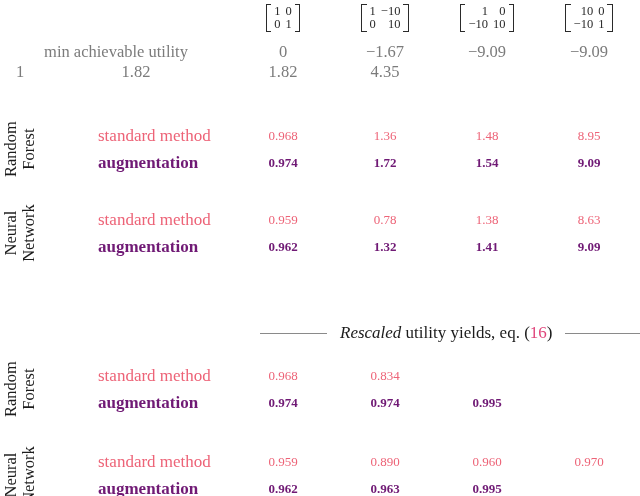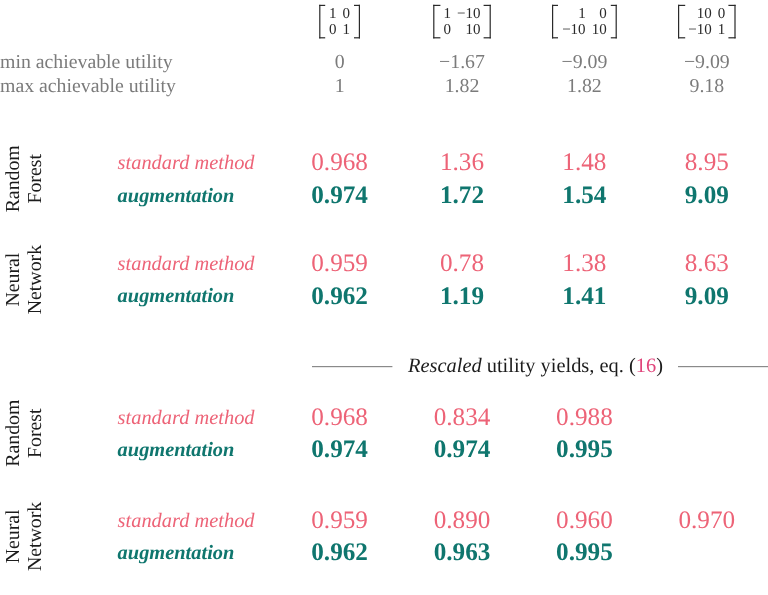--- a/index.html
+++ b/index.html
@@ -23,44 +23,44 @@
     display: grid; grid-template-columns: auto auto;
     column-gap: 5px; padding: 1px 3px;
     font-size: 12.5px; line-height: 13px;
     justify-items: end; color: #2a2a2a;
   }
   .brk-l, .brk-r { width: 4.5px; }
   .brk-l { border-left: 1.4px solid #2a2a2a; border-top: 1.4px solid #2a2a2a; border-bottom: 1.4px solid #2a2a2a; }
   .brk-r { border-right: 1.4px solid #2a2a2a; border-top: 1.4px solid #2a2a2a; border-bottom: 1.4px solid #2a2a2a; }
   .hlabel {
     grid-column: 1 / 3; align-self: center;
-    text-align: left; padding-right: 0px;
+    text-align: center; padding-right: 0px;
     font-size: 16.5px; color: #7b7b7b;
   }
-  .val { text-align: center; align-self: center; font-size: 21px; }
+  .val { text-align: center; align-self: center; font-size: 13px; }
   .gray { color: #7b7b7b; font-size: 16.5px; }
   
   .block { grid-template-rows: 27px 27px; }
   .rf1 { margin-top: 40px; }
   .nn1 { margin-top: 30px; }
   .rf2 { margin-top: 18px; }
   .nn2 { margin-top: 32px; }
   .rot-cell { grid-row: 1 / 3; grid-column: 1; position: relative; }
   .rot {
     position: absolute; left: 50%; top: 50%;
     transform: translate(-50%, -50%) rotate(-90deg);
     white-space: nowrap; text-align: center;
     font-size: 16.5px; line-height: 18px; color: #1c1c1c;
   }
-  .row-label { grid-column: 2; align-self: center; padding-left: 58px; font-size: 17px; font-style: italic; }
+  .row-label { grid-column: 2; align-self: center; padding-left: 58px; font-size: 17px; }
   .std { color: #ED6377; font-weight: 400; }
-  .aug { color: #0f766e; font-weight: 700; }
+  .aug { color: #701a75; font-weight: 700; }
   
   .divider {
-    margin-top: 34px; height: 22px;
+    margin-top: 62px; height: 22px;
     display: flex; align-items: center;
     padding-left: 260px;
     font-size: 17px;
   }
   .rule { border-top: 1.1px solid #8a8a8a; height: 0; }
   .rule-left { width: 67px; margin-right: 13px; }
   .rule-right { flex: 1; margin-left: 13px; }
   .div-text { white-space: nowrap; color: #1c1c1c; }
   .div-text i { font-style: italic; }
   .eqlink { color: #E0457B; text-decoration: none; cursor: pointer; }
@@ -121,25 +121,24 @@
           <span class="brk-r"></span>
         </span>
     </div>
 
     <div class="hlabel">min achievable utility</div>
     <div class="val gray">0</div>
     <div class="val gray">−1.67</div>
     <div class="val gray">−9.09</div>
     <div class="val gray">−9.09</div>
 
-    <div class="hlabel">max achievable utility</div>
     <div class="val gray">1</div>
     <div class="val gray">1.82</div>
     <div class="val gray">1.82</div>
-    <div class="val gray">9.18</div>
+    <div class="val gray">4.35</div>
   </div>
 
   <div class="grid block rf1">
     <div class="rot-cell">
       <div class="rot">
         <div>Random</div>
         <div>Forest</div>
       </div>
     </div>
     <div class="row-label std">standard method</div>
@@ -161,42 +160,41 @@
         <div>Network</div>
       </div>
     </div>
     <div class="row-label std">standard method</div>
     <div class="val std">0.959</div>
     <div class="val std">0.78</div>
     <div class="val std">1.38</div>
     <div class="val std">8.63</div>
     <div class="row-label aug">augmentation</div>
     <div class="val aug">0.962</div>
-    <div class="val aug">1.19</div>
+    <div class="val aug">1.32</div>
     <div class="val aug">1.41</div>
     <div class="val aug">9.09</div>
   </div>
 
   <div class="divider">
     <span class="rule rule-left"></span>
     <span class="div-text"><i>Rescaled</i><span> utility yields, eq. (</span><a class="eqlink">16</a><span>)</span></span>
     <span class="rule rule-right"></span>
   </div>
 
   <div class="grid block rf2">
     <div class="rot-cell">
       <div class="rot">
         <div>Random</div>
         <div>Forest</div>
       </div>
     </div>
     <div class="row-label std">standard method</div>
     <div class="val std">0.968</div>
     <div class="val std">0.834</div>
-    <div class="val std">0.988</div>
     <div class="row-label aug">augmentation</div>
     <div class="val aug">0.974</div>
     <div class="val aug">0.974</div>
     <div class="val aug">0.995</div>
   </div>
 
   <div class="grid block nn2">
     <div class="rot-cell">
       <div class="rot">
         <div>Neural</div>

